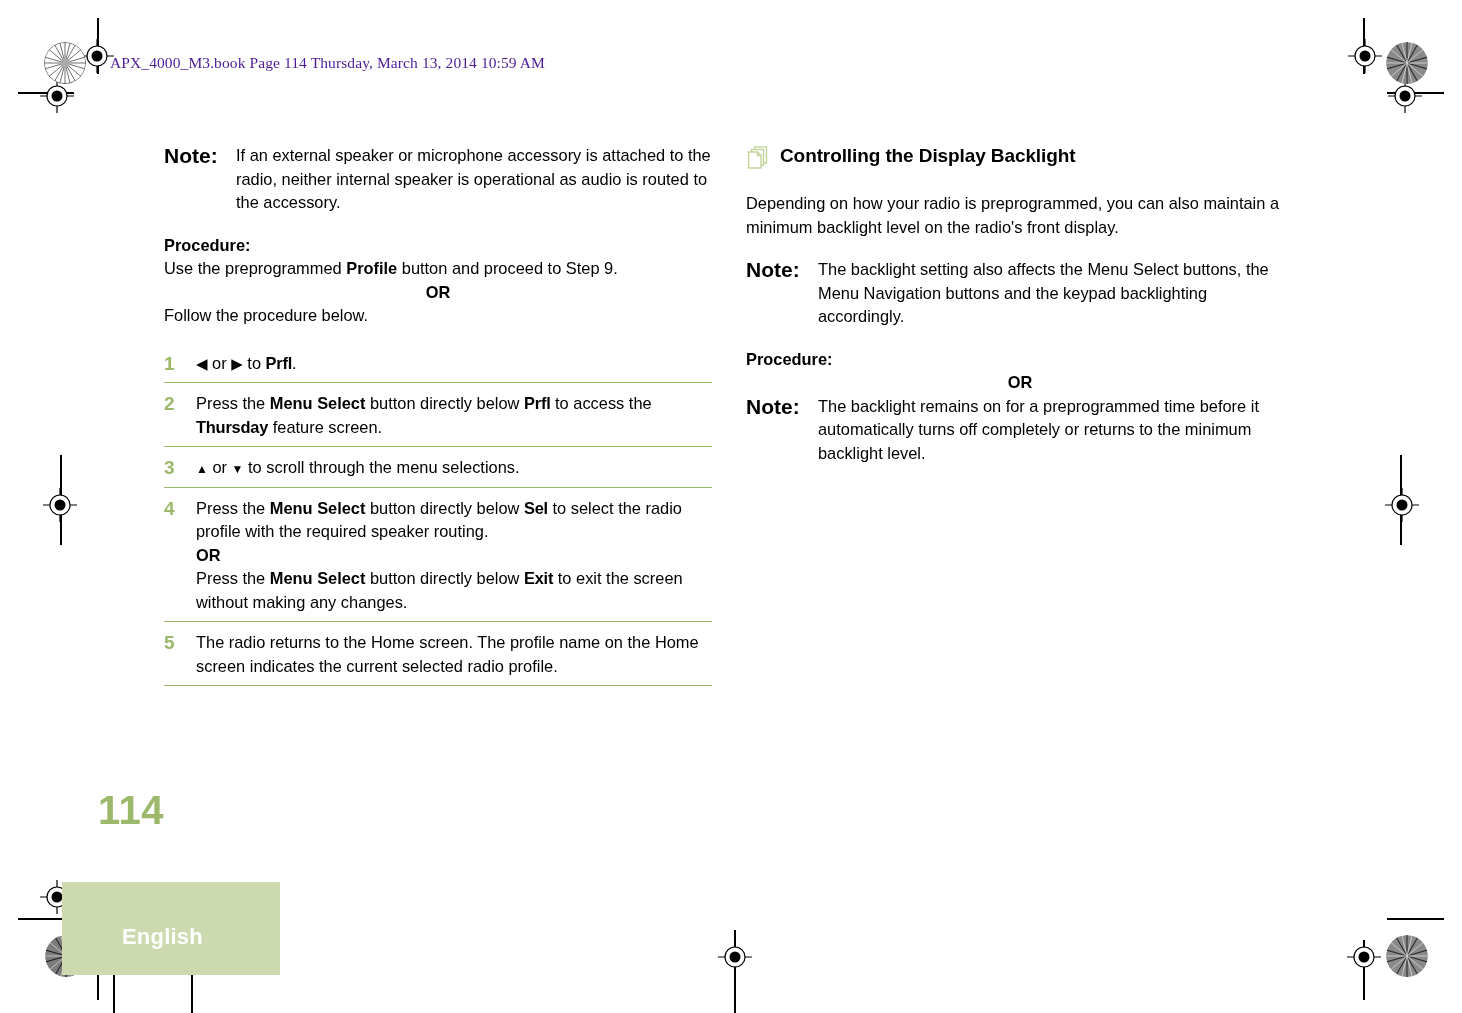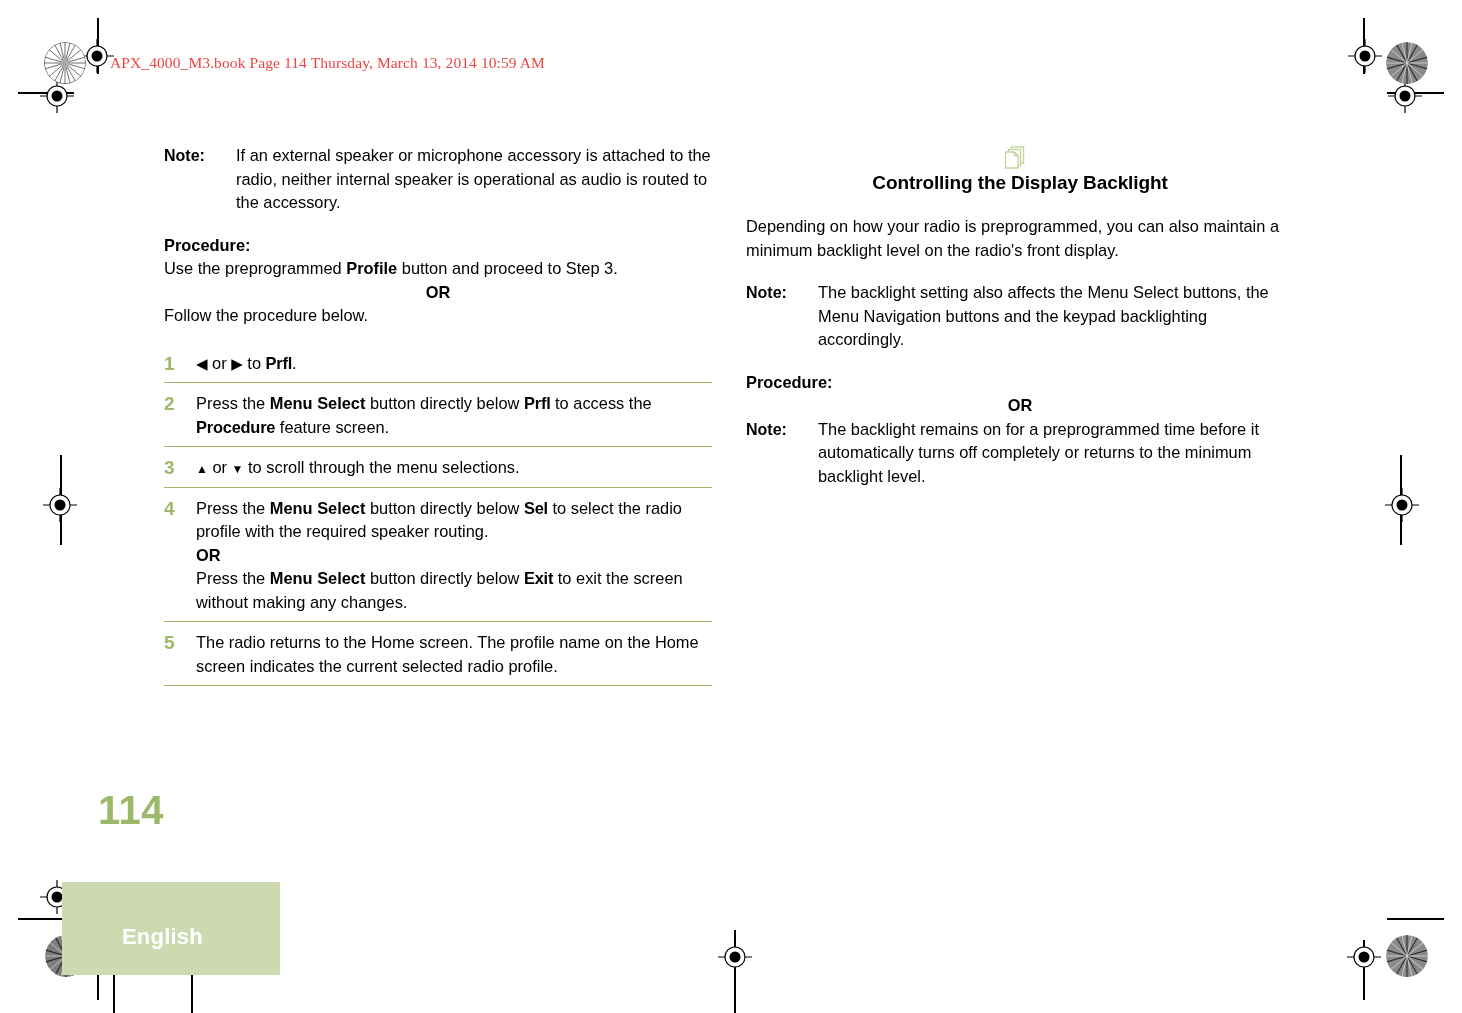--- a/index.html
+++ b/index.html
@@ -36,21 +36,21 @@
 
   
   .file-info {
     position: absolute;
     left: 110px;
     top: 54px;
     font-family: "Liberation Serif", serif;
     font-size: 15.5px;
     letter-spacing: 0.1px;
     white-space: nowrap;
-    color: #ef4444;
+    color: #4c1d95;
     text-align: center;
   }
   .page-number {
     position: absolute;
     left: 98px;
     top: 788px;
     font-size: 40px;
     font-weight: bold;
     color: #9cb86a;
     letter-spacing: 0.5px;
@@ -94,21 +94,21 @@
   .b { font-weight: bold; text-align: center; }
 
   
   .note {
     display: flex;
     margin-bottom: 19px;
   }
   .note-label {
     flex: 0 0 72px;
     font-weight: bold;
-    font-size: 16px;
+    font-size: 21px;
     line-height: 23.5px;
   }
   .note-body {
     flex: 1 1 auto;
     font-size: 16.4px;
     line-height: 23.5px;
   }
   .note-indent-only .note-label { visibility: hidden; }
 
   .proc-head {
@@ -147,23 +147,22 @@
   }
   .nav-glyph.vert { font-size: 12px; }
   .mono-ui {
     font-weight: bold;
     letter-spacing: -0.2px;
   }
 
   
   .section-head {
     display: flex;
-    align-items: center;
+    align-items: flex-start;
     margin-bottom: 21px;
-    flex-direction: column;
   }
   .pages-icon {
     flex: 0 0 auto;
     width: 26px;
     height: 26px;
     margin-right: 8px;
     margin-top: 1px;
   }
   .section-title {
     font-size: 19px;
@@ -396,34 +395,34 @@
 <div class="lang-label">English</div>
 
 <div class="col col-left">
 
   <div class="note">
     <span class="note-label">Note:</span>
     <span class="note-body">If an external speaker or microphone accessory is attached to the radio, neither internal speaker is operational as audio is routed to the accessory.</span>
   </div>
 
   <p class="proc-head">Procedure:</p>
-  <p class="body-text"><span>Use the preprogrammed </span><span class="b">Profile</span><span> button and proceed to Step 3.</span></p>
+  <p class="body-text"><span>Use the preprogrammed </span><span class="b">Profile</span><span> button and proceed to Step 9.</span></p>
   <p class="body-text b">OR</p>
   <p class="body-text">Follow the procedure below.</p>
 
   <div class="steps">
 
     <div class="step">
       <span class="step-num">1</span>
       <span class="step-text"><span class="nav-glyph">◀</span><span> or </span><span class="nav-glyph">▶</span><span> to </span><span class="mono-ui">Prfl</span><span>.</span></span>
     </div>
 
     <div class="step">
       <span class="step-num">2</span>
-      <span class="step-text"><span>Press the </span><span class="b">Menu Select</span><span> button directly below </span><span class="mono-ui">Prfl</span><span> to access the </span><span class="mono-ui">Procedure</span><span> feature screen.</span></span>
+      <span class="step-text"><span>Press the </span><span class="b">Menu Select</span><span> button directly below </span><span class="mono-ui">Prfl</span><span> to access the </span><span class="mono-ui">Thursday</span><span> feature screen.</span></span>
     </div>
 
     <div class="step">
       <span class="step-num">3</span>
       <span class="step-text"><span class="nav-glyph vert">▲</span><span> or </span><span class="nav-glyph vert">▼</span><span> to scroll through the menu selections.</span></span>
     </div>
 
     <div class="step">
       <span class="step-num">4</span>
       <span class="step-text"><span>Press the </span><span class="b">Menu Select</span><span> button directly below </span><span class="mono-ui">Sel</span><span> to select the radio profile with the required speaker routing.</span><br><span class="b">OR</span><br><span>Press the </span><span class="b">Menu Select</span><span> button directly below </span><span class="mono-ui">Exit</span><span> to exit the screen without making any changes.</span></span>

